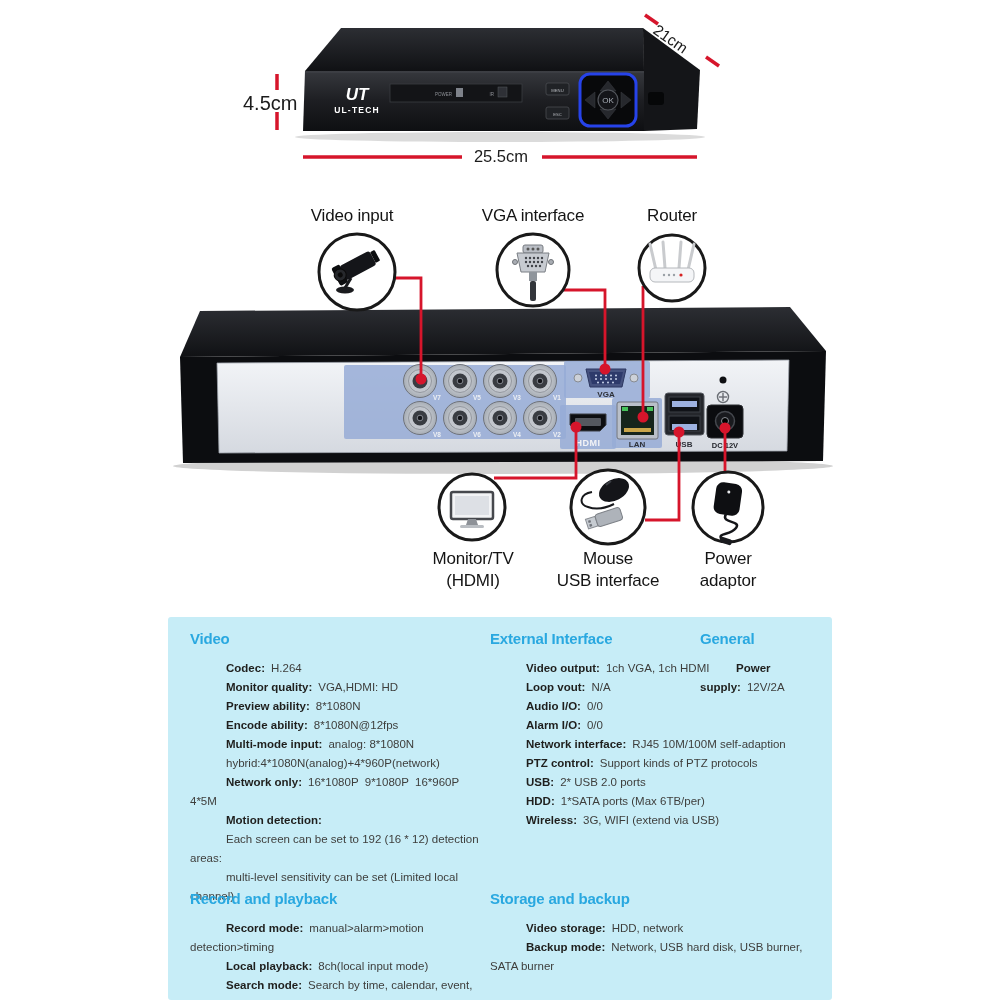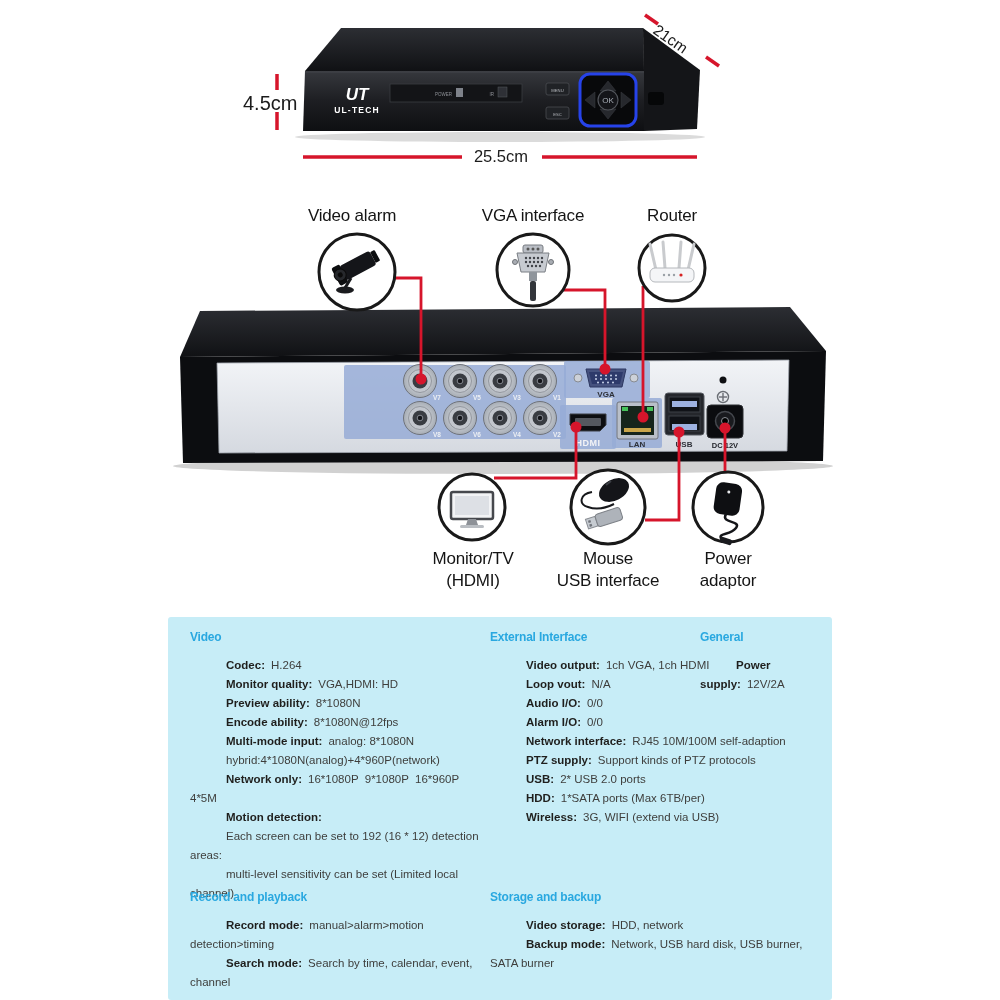--- a/index.html
+++ b/index.html
@@ -5,21 +5,21 @@
   html,body{margin:0;padding:0;background:#fff;}
   .canvas{position:relative;width:1000px;height:1000px;background:#fff;overflow:hidden;
           font-family:"Liberation Sans",sans-serif;}
   .abs{position:absolute;}
   .cap{position:absolute;color:#141414;font-size:17px;text-align:center;letter-spacing:-0.2px;}
   .dim{position:absolute;color:#1c1c1c;font-weight:400;}
   
   .spec-panel{position:absolute;left:168px;top:617px;width:664px;height:383px;
               background:#c7edf7;border-radius:3px;}
   .spec-col{position:absolute;}
-  .spec-col h2{margin:0 0 12px 0;font-size:12px;font-weight:700;color:#29a8e0;letter-spacing:-0.2px;}
+  .spec-col h2{margin:0 0 12px 0;font-size:15px;font-weight:700;color:#29a8e0;letter-spacing:-0.2px;}
   .row{line-height:19px;font-size:11.5px;color:#3e3e3c;white-space:pre-wrap;}
   .lbl{font-weight:700;color:#1f1f1d;margin-right:6px;margin-left:36px;}
   .lbl:empty{margin-right:0;}
   svg text{font-family:"Liberation Sans",sans-serif;}
 </style>
 </head>
 <body>
 
 <div class="canvas">
 
@@ -300,21 +300,21 @@
       <path d="M726,514 C720,524 742,520 736,528 C730,536 716,532 722,540" stroke="#141519" stroke-width="2.5" fill="none"></path>
       <rect x="720" y="538" width="12" height="6" rx="2" transform="rotate(18 726 541)" fill="#1a1b1f"></rect>
     </g>
   </g>
 </svg>
 
 <div class="dim" style="left:243px;top:92px;width:58px;text-align:left;font-size:20px">4.5cm</div>
 <div class="dim" style="left:461px;top:147px;width:80px;text-align:center;font-size:16.5px">25.5cm</div>
 <div class="dim" style="left:660px;top:21px;font-size:15.5px;transform:rotate(35deg);transform-origin:left top">21cm</div>
 
-<div class="cap" style="left:292px;top:206px;width:120px">Video alarm</div>
+<div class="cap" style="left:292px;top:206px;width:120px">Video input</div>
 <div class="cap" style="left:463px;top:206px;width:140px">VGA interface</div>
 <div class="cap" style="left:612px;top:206px;width:120px">Router</div>
 <div class="cap" style="left:412px;top:549px;width:122px">Monitor/TV</div>
 <div class="cap" style="left:412px;top:571px;width:122px">(HDMI)</div>
 <div class="cap" style="left:543px;top:549px;width:130px">Mouse</div>
 <div class="cap" style="left:543px;top:571px;width:130px">USB interface</div>
 <div class="cap" style="left:668px;top:549px;width:120px">Power</div>
 <div class="cap" style="left:668px;top:571px;width:120px">adaptor</div>
 
 <div class="spec-panel">
@@ -333,34 +333,35 @@
     <div class="row"><span class="lbl"></span><span class="val">multi-level sensitivity can be set (Limited local channel)</span></div>
   </section>
 
   <section class="spec-col" style="left:322px;top:13px;width:300px">
     <h2>External Interface</h2>
     <div class="row"><span class="lbl">Video output:</span><span class="val">1ch VGA, 1ch HDMI</span></div>
     <div class="row"><span class="lbl">Loop vout:</span><span class="val">N/A</span></div>
     <div class="row"><span class="lbl">Audio I/O:</span><span class="val">0/0</span></div>
     <div class="row"><span class="lbl">Alarm I/O:</span><span class="val">0/0</span></div>
     <div class="row"><span class="lbl">Network interface:</span><span class="val">RJ45 10M/100M self-adaption</span></div>
-    <div class="row"><span class="lbl">PTZ supply:</span><span class="val">Support kinds of PTZ protocols</span></div>
+    <div class="row"><span class="lbl">PTZ control:</span><span class="val">Support kinds of PTZ protocols</span></div>
     <div class="row"><span class="lbl">USB:</span><span class="val">2* USB 2.0 ports</span></div>
     <div class="row"><span class="lbl">HDD:</span><span class="val">1*SATA ports (Max 6TB/per)</span></div>
     <div class="row"><span class="lbl">Wireless:</span><span class="val">3G, WIFI (extend via USB)</span></div>
   </section>
 
   <section class="spec-col" style="left:532px;top:13px;width:126px">
     <h2>General</h2>
     <div class="row"><span class="lbl">Power supply:</span><span class="val">12V/2A</span></div>
   </section>
 
   <section class="spec-col" style="left:22px;top:273px;width:300px">
     <h2>Record and playback</h2>
     <div class="row"><span class="lbl">Record mode:</span><span class="val">manual&gt;alarm&gt;motion detection&gt;timing</span></div>
+    <div class="row"><span class="lbl">Local playback:</span><span class="val">8ch(local input mode)</span></div>
     <div class="row"><span class="lbl">Search mode:</span><span class="val">Search by time, calendar, event, channel</span></div>
   </section>
 
   <section class="spec-col" style="left:322px;top:273px;width:330px">
     <h2>Storage and backup</h2>
     <div class="row"><span class="lbl">Video storage:</span><span class="val">HDD, network</span></div>
     <div class="row"><span class="lbl">Backup mode:</span><span class="val">Network, USB hard disk, USB burner, SATA burner</span></div>
   </section>
 
 </div>

